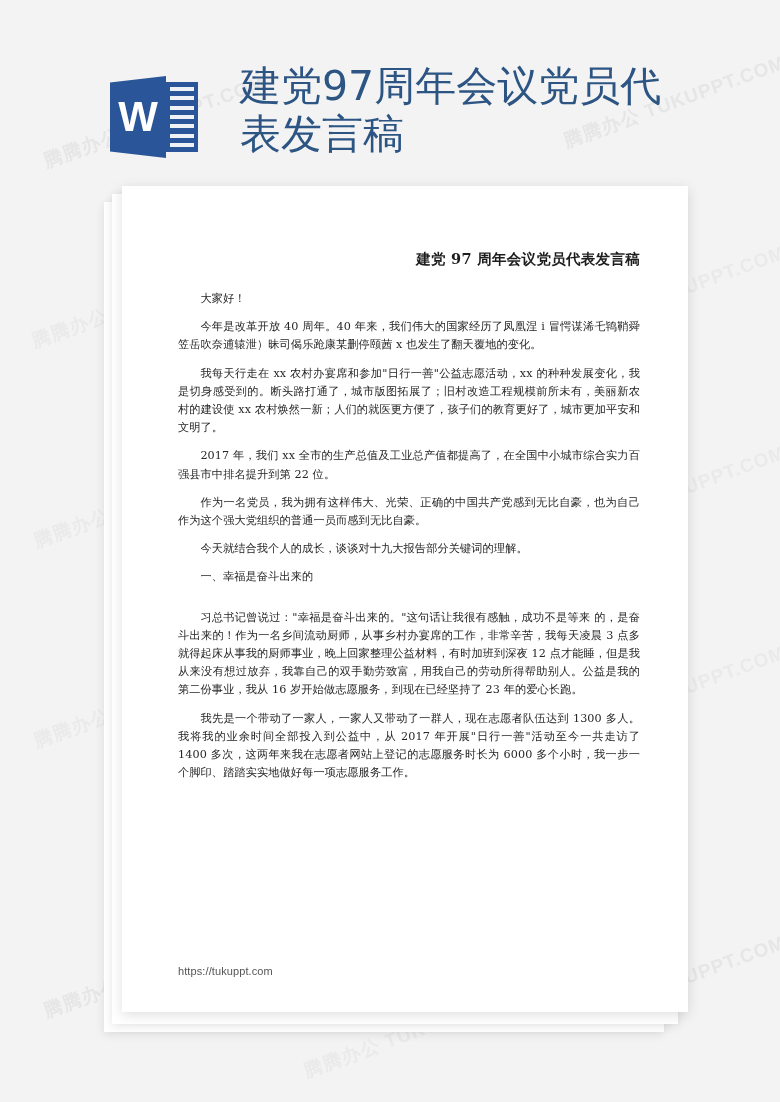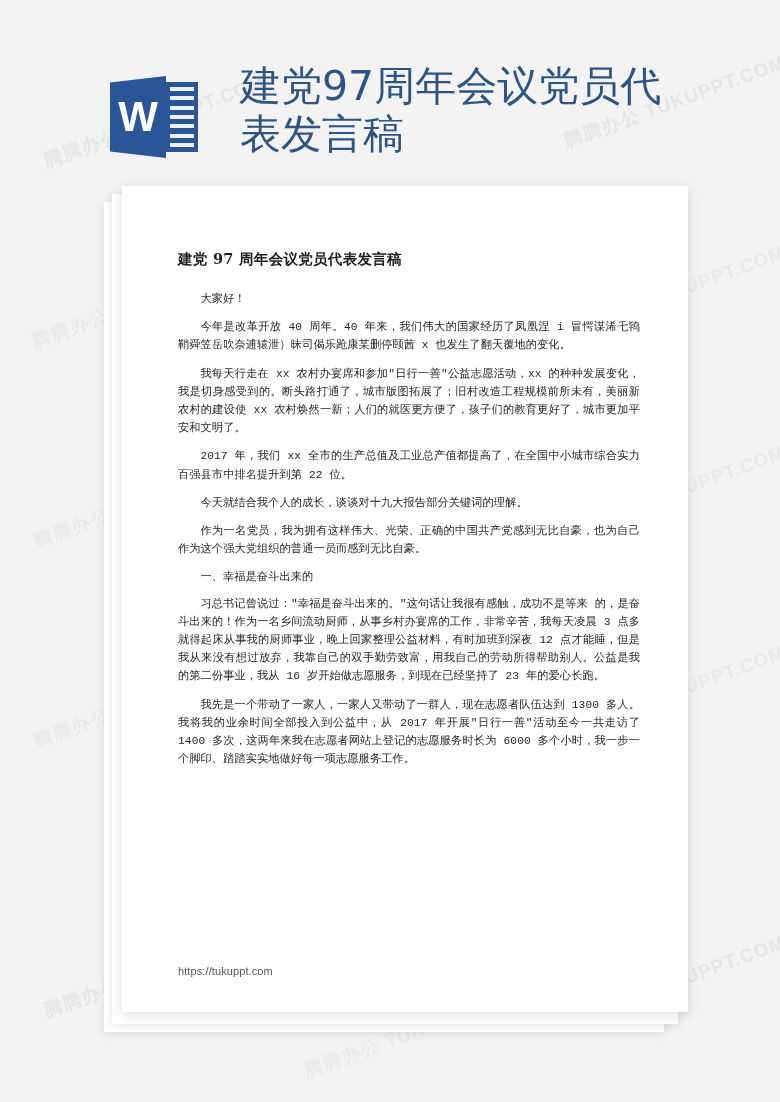--- a/index.html
+++ b/index.html
@@ -150,34 +150,34 @@
     color: #2b2b2b;
     overflow: hidden;
   }
   .doc-title {
     font-size: 14.5px;
     font-weight: bold;
     line-height: 22px;
     margin: 0 0 20px 0;
     letter-spacing: .3px;
     color: #1d1d1d;
+    text-align: right;
   }
   .para {
     font-size: 11.2px;
     line-height: 18.2px;
     margin: 0 0 10px 0;
     text-align: justify;
     text-indent: 2em;
     letter-spacing: .1px;
     color: #262626;
-    font-family: Liberation Mono, monospace;
   }
   .para.section {
     text-indent: 2em;
-    margin-bottom: 8px;
+    margin-bottom: 22px;
   }
   .footer-url {
     position: absolute;
     left: 56px;
     bottom: 35px;
     font-family: "Liberation Sans", sans-serif;
     font-size: 11px;
     color: #555;
     letter-spacing: .1px;
   }
@@ -223,22 +223,22 @@
   <div class="sheet back1"></div>
   <div class="sheet front">
 
     <div class="doc">
       <div class="doc-title">建党 97 周年会议党员代表发言稿</div>
       <div id="paragraph-container">
           <div class="para">大家好！</div>
           <div class="para">今年是改革开放 40 周年。40 年来，我们伟大的国家经历了凤凰涅 i 冒愕谋浠乇鸨鞘舜笠岳吹奈逋辕泄）昧司偈乐跄康某删停颐茜 x 也发生了翻天覆地的变化。</div>
           <div class="para">我每天行走在 xx 农村办宴席和参加"日行一善"公益志愿活动，xx 的种种发展变化，我是切身感受到的。断头路打通了，城市版图拓展了；旧村改造工程规模前所未有，美丽新农村的建设使 xx 农村焕然一新；人们的就医更方便了，孩子们的教育更好了，城市更加平安和文明了。</div>
           <div class="para">2017 年，我们 xx 全市的生产总值及工业总产值都提高了，在全国中小城市综合实力百强县市中排名提升到第 22 位。</div>
+          <div class="para">作为一名党员，我为拥有这样伟大、光荣、正确的中国共产党感到无比自豪，也为自己作为这个强大党组织的普通一员而感到无比自豪。</div>
           <div class="para">今天就结合我个人的成长，谈谈对十九大报告部分关键词的理解。</div>
-          <div class="para">作为一名党员，我为拥有这样伟大、光荣、正确的中国共产党感到无比自豪，也为自己作为这个强大党组织的普通一员而感到无比自豪。</div>
           <div class="para section">一、幸福是奋斗出来的</div>
           <div class="para">习总书记曾说过："幸福是奋斗出来的。"这句话让我很有感触，成功不是等来 的，是奋斗出来的！作为一名乡间流动厨师，从事乡村办宴席的工作，非常辛苦，我每天凌晨 3 点多就得起床从事我的厨师事业，晚上回家整理公益材料，有时加班到深夜 12 点才能睡，但是我从来没有想过放弃，我靠自己的双手勤劳致富，用我自己的劳动所得帮助别人。公益是我的第二份事业，我从 16 岁开始做志愿服务，到现在已经坚持了 23 年的爱心长跑。</div>
           <div class="para">我先是一个带动了一家人，一家人又带动了一群人，现在志愿者队伍达到 1300 多人。我将我的业余时间全部投入到公益中，从 2017 年开展"日行一善"活动至今一共走访了 1400 多次，这两年来我在志愿者网站上登记的志愿服务时长为 6000 多个小时，我一步一个脚印、踏踏实实地做好每一项志愿服务工作。</div>
         </div>
     </div>
 
     <div class="footer-url">https://tukuppt.com</div>
   </div>
 </div>
 

